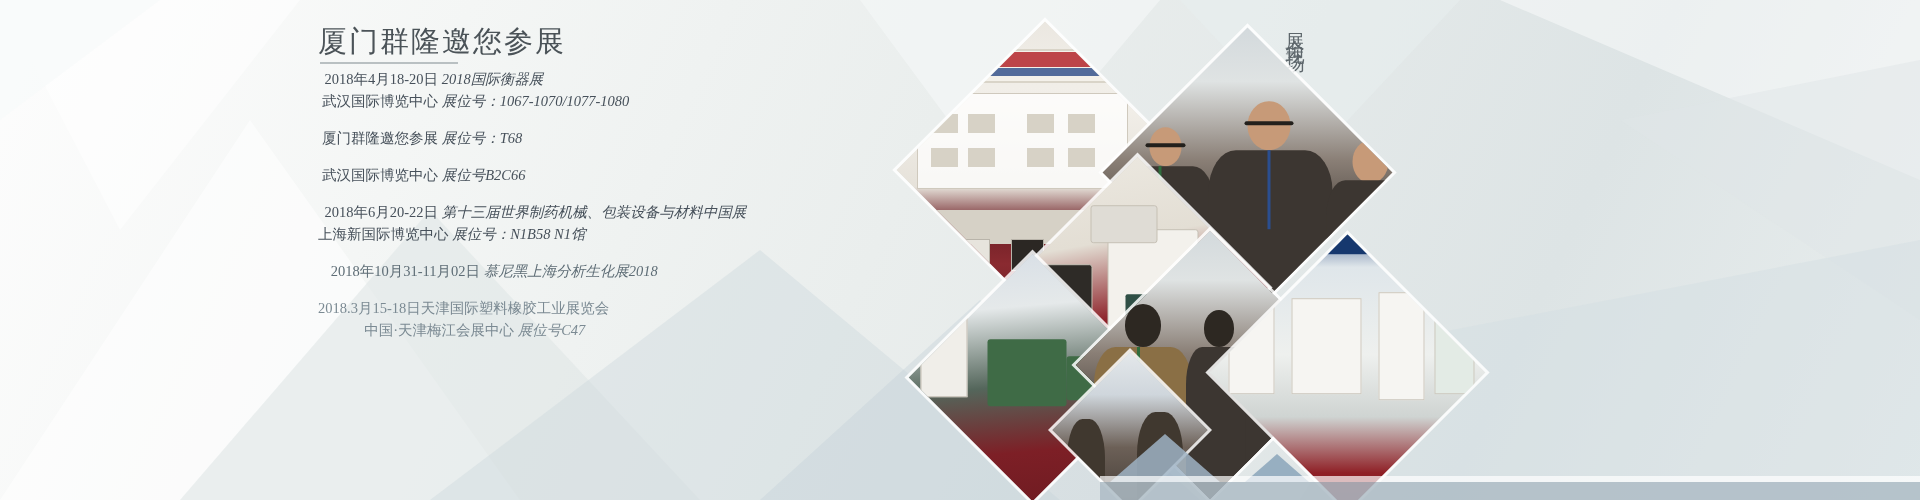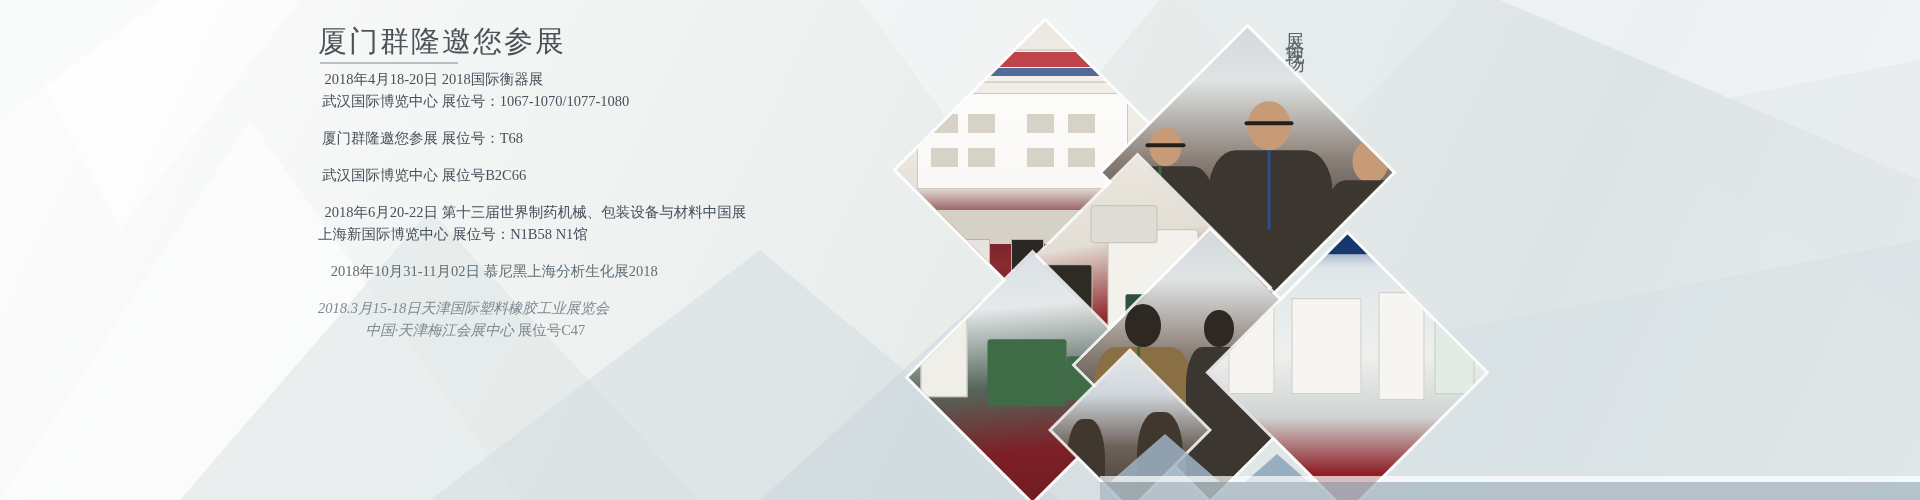--- a/index.html
+++ b/index.html
@@ -27,25 +27,25 @@
     position:absolute;left:320px;top:62px;width:138px;height:2px;
     background:#b9c0c2;
   }
   .entries{position:absolute;left:318px;top:68px;width:560px;}
   .entry{margin-bottom:15px;}
   .row{
     white-space:nowrap;font-size:14.5px;line-height:22px;color:#46505a;
     font-family:"Liberation Serif","DejaVu Serif",serif;
   }
   .row .c1{display:inline-block;min-width:120px;text-align:right;}
-  .row .c2{display:inline-block;}
+  .row .c2{display:inline-block;font-style:italic;}
   .entry.alt .row{color:#5e6d76;}
   .entry.last{margin-top:2px;}
   .entry.last .row{color:#7b8a93;font-size:14.5px;}
-  .entry.last .row .c1{min-width:0;font-style:italic;}
+  .entry.last .row .c1{min-width:0;}
 
   
   .collage{position:absolute;left:1020px;top:-20px;width:560px;height:540px;}
   .dia{
     position:absolute;width:148px;height:148px;
     transform:rotate(45deg);overflow:hidden;
     box-shadow:0 0 0 3px rgba(255,255,255,.85);
   }
   .dia .inner{
     position:absolute;left:-30%;top:-30%;width:160%;height:160%;

